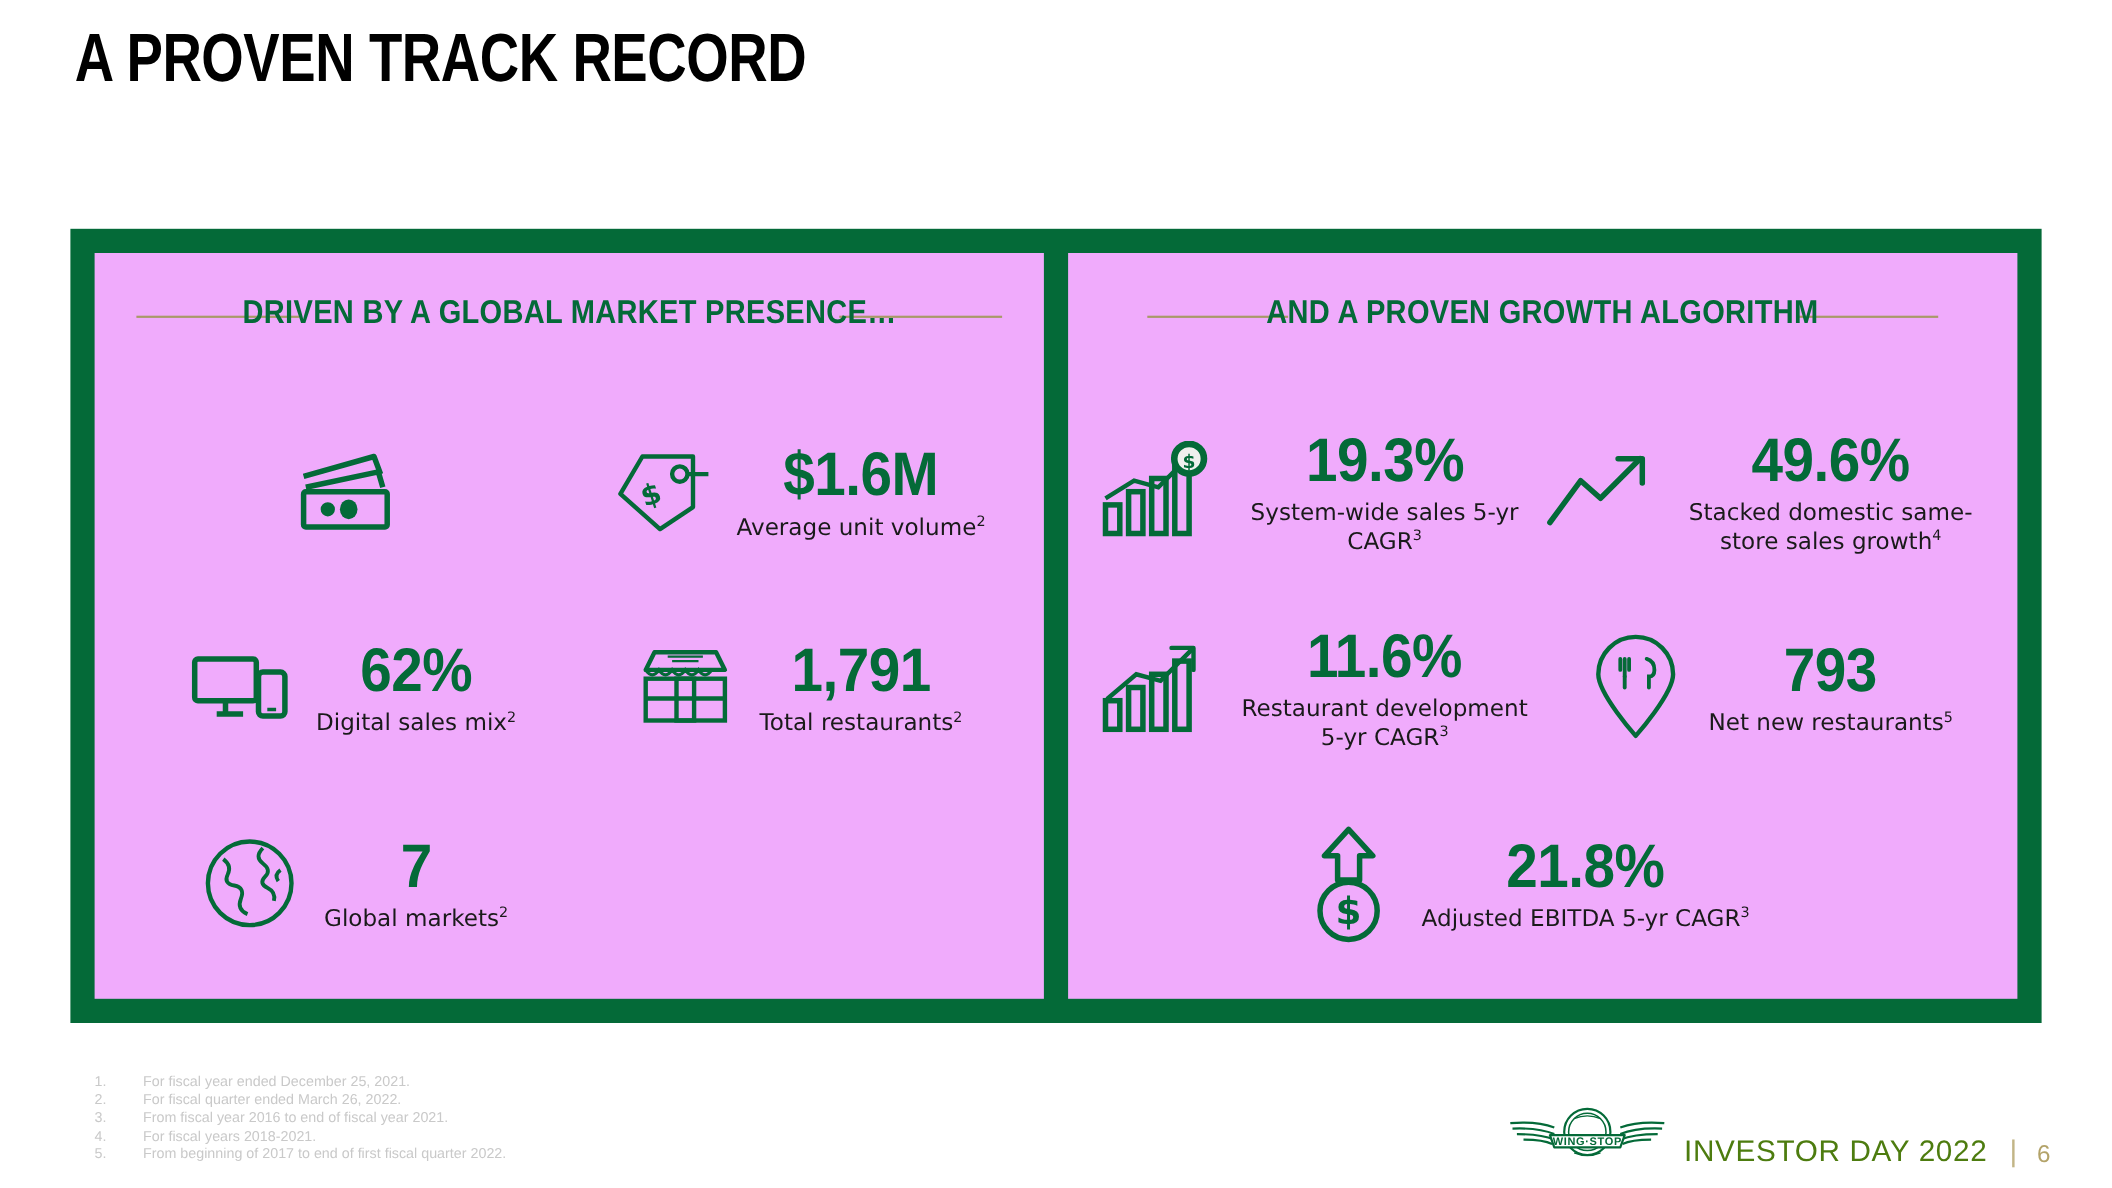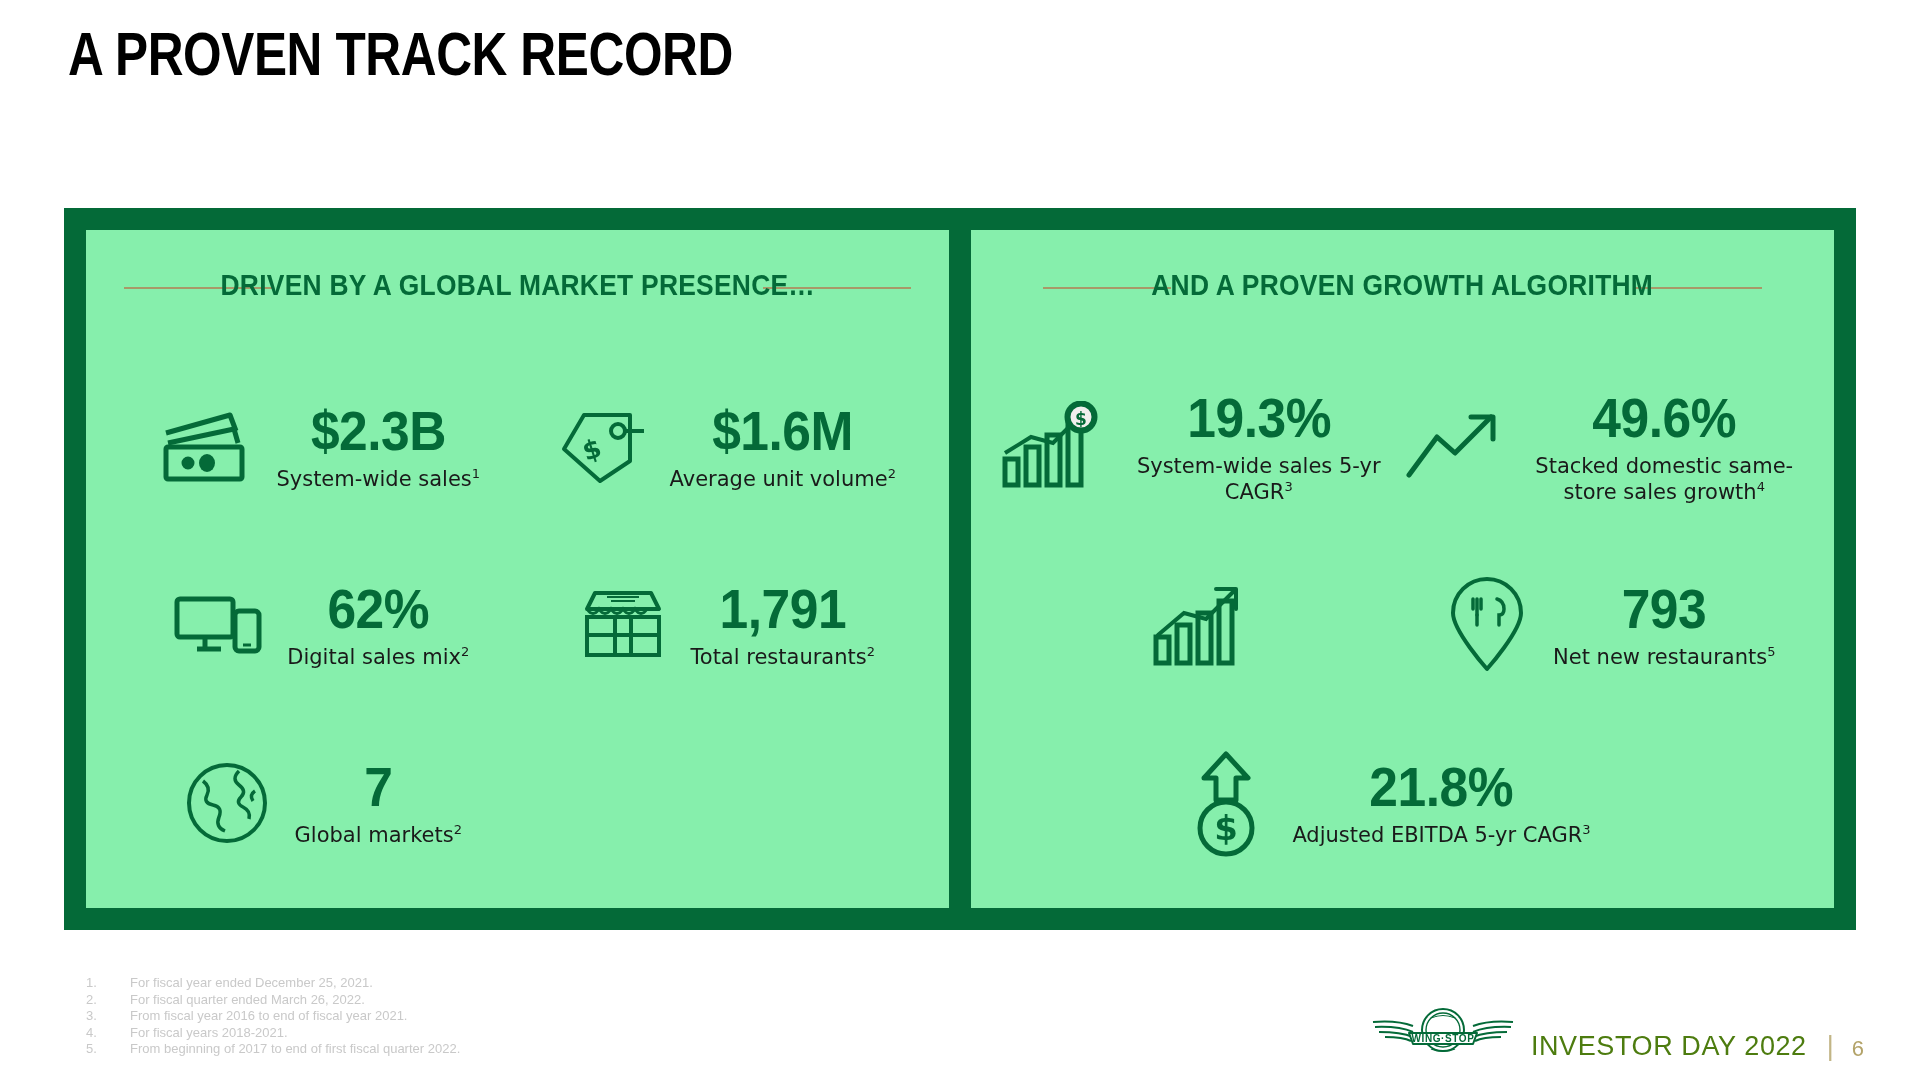--- a/index.html
+++ b/index.html
@@ -34,21 +34,21 @@
     position: absolute;
     left: 64px; top: 208px;
     width: 1792px; height: 722px;
     background: #046A38;
     box-sizing: border-box;
     display: flex;
     padding: 22px;
     gap: 22px;
   }
   .panel {
-    background: #86efac;
+    background: #f0abfc;
     flex: 1 1 0;
     position: relative;
     box-sizing: border-box;
   }
 
   
   .panel-header {
     position: absolute;
     left: 0; right: 0;
     top: 36px;
@@ -200,24 +200,20 @@
         <div class="stat">
           <span class="icon">
             <svg width="96" height="76" viewBox="0 0 96 76" fill="none" stroke="currentColor" stroke-width="5">
               <path d="M6 24 L70 6 L76 22" stroke-linejoin="round"></path>
               <path d="M8 34 L74 20 L78 34" stroke-linejoin="round"></path>
               <rect x="6" y="38" width="76" height="32" rx="2"></rect>
               <circle cx="28" cy="54" r="4" fill="currentColor"></circle>
               <ellipse cx="47" cy="54" rx="8" ry="9" fill="currentColor" stroke="none"></ellipse>
             </svg>
           </span>
-          <span class="body">
-            <span class="value">$2.3B</span>
-            <span class="label"><span>System-wide sales</span><sup>1</sup></span>
-          </span>
         </div>
 
         <div class="stat">
           <span class="icon">
             <svg width="96" height="84" viewBox="0 0 96 84" fill="none" stroke="currentColor" stroke-width="4">
               <path d="M30 10 L76 10 L76 56 L46 76 L10 44 Z" stroke-linejoin="round"></path>
               <circle cx="64" cy="26" r="7"></circle>
               <line x1="71" y1="26" x2="90" y2="26"></line>
               <text x="32" y="56" font-family="DejaVu Sans" font-size="26" font-weight="bold" fill="currentColor" stroke="none" transform="rotate(-18 32 56)">$</text>
             </svg>
@@ -324,20 +320,24 @@
         <div class="stat">
           <span class="icon">
             <svg width="104" height="92" viewBox="0 0 104 92" fill="none" stroke="currentColor" stroke-width="5">
               <rect x="8" y="58" width="13" height="26"></rect>
               <rect x="29" y="46" width="13" height="38"></rect>
               <rect x="50" y="34" width="13" height="50"></rect>
               <rect x="71" y="22" width="13" height="62"></rect>
               <path d="M10 56 L36 34 L58 40 L86 12" stroke-width="4" stroke-linecap="round"></path>
               <path d="M68 10 L88 10 L88 30" stroke-width="4" stroke-linejoin="round" stroke-linecap="round"></path>
             </svg>
+          </span>
+          <span class="body">
+            <span class="value">11.6%</span>
+            <span class="label"><span>Restaurant development 5-yr CAGR</span><sup>3</sup></span>
           </span>
         </div>
 
         <div class="stat">
           <span class="icon">
             <svg width="88" height="100" viewBox="0 0 88 100" fill="none" stroke="currentColor" stroke-width="4">
               <path d="M44 94 C44 94 78 56 78 38 A34 34 0 0 0 10 38 C10 56 44 94 44 94 Z" stroke-linejoin="round"></path>
               <path d="M34 24 L34 40 M30 24 L30 34 M38 24 L38 34" stroke-width="3.5" stroke-linecap="round"></path>
               <path d="M54 24 q7 2 7 10 q0 6 -5 6 l0 10" stroke-width="3.5" stroke-linecap="round"></path>
               <path d="M34 40 l0 10" stroke-width="3.5" stroke-linecap="round"></path>

